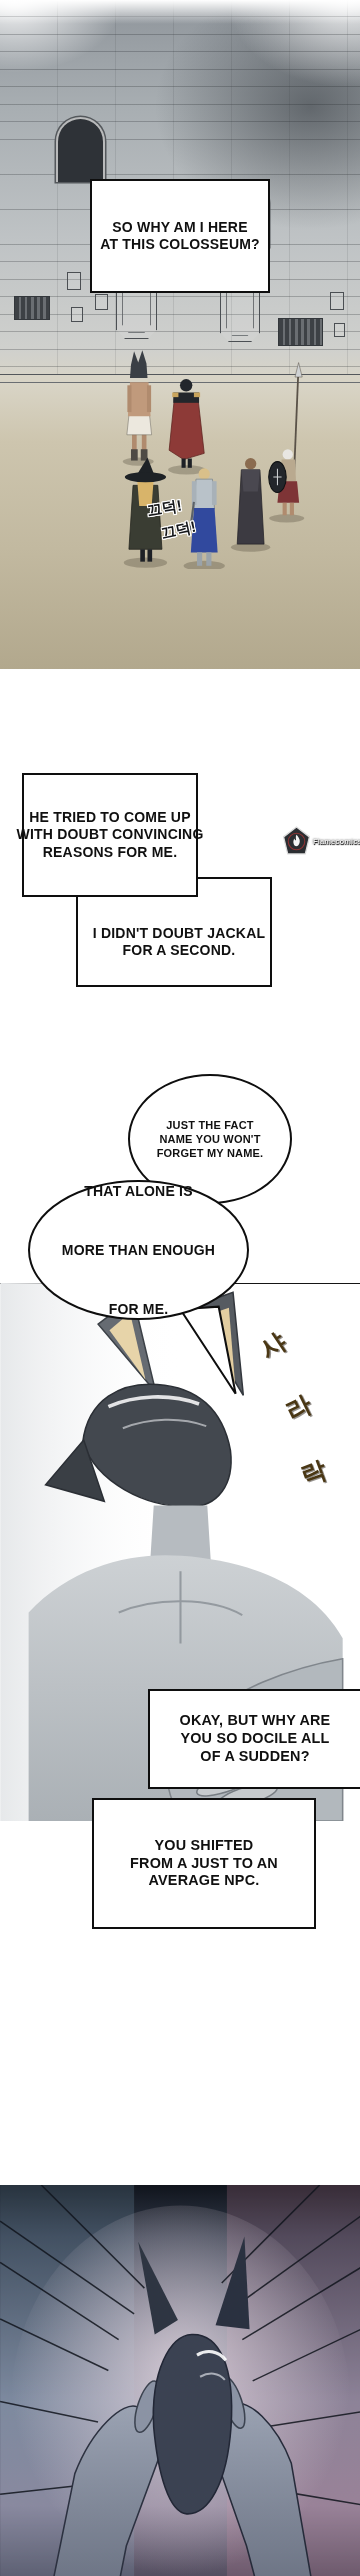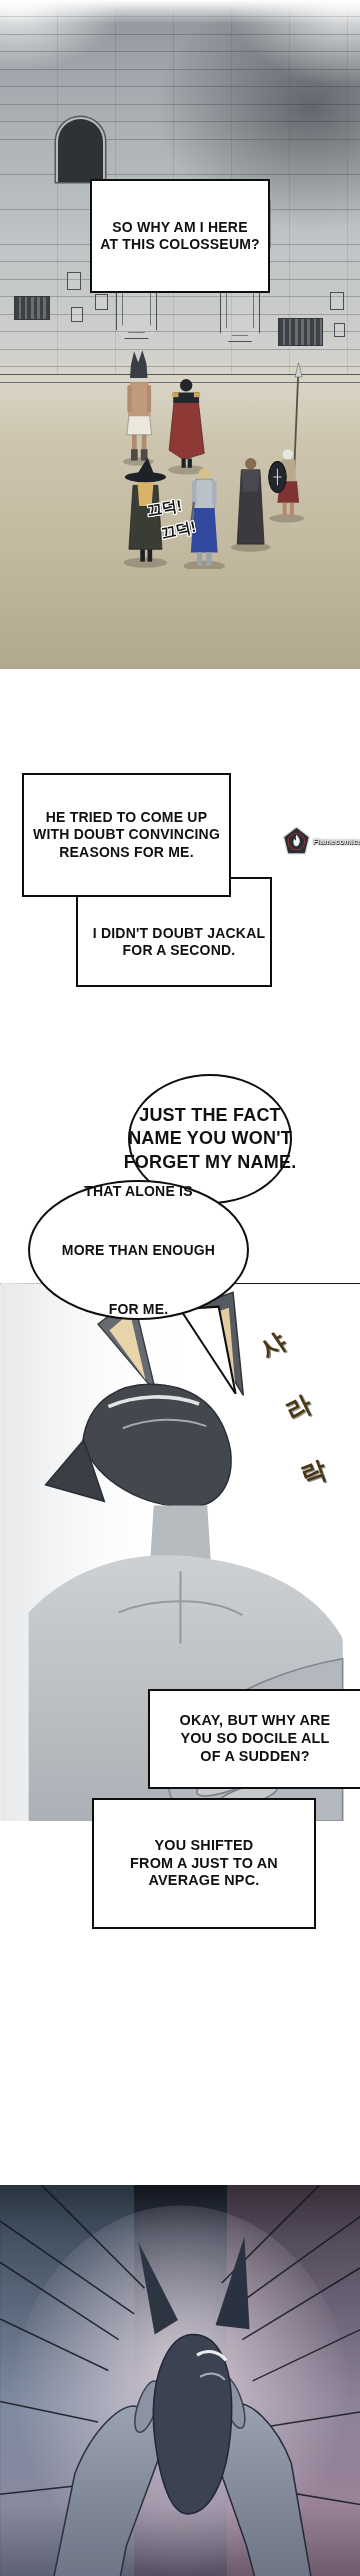--- a/index.html
+++ b/index.html
@@ -63,27 +63,27 @@
   
   #panel-dark{left:0;top:2185px;width:361px;height:517px;background:#20242e;}
 
   
   #watermark{position:absolute;left:282px;top:826px;z-index:8;display:flex;align-items:center;}
   #wm-text{color:#f2f2f2;font-size:7.7px;font-weight:700;margin-left:2.1px;
      text-shadow:0.5px 0.5px 1px #000,0 0 2.1px rgba(0,0,0,.8);}
 
   
   #cap-colosseum{left:90px;top:179px;width:180px;height:114px;font-size:14px;}
-  #cap-reasons{left:22px;top:773px;width:209px;height:124px;font-size:14px;z-index:6;}
+  #cap-reasons{left:22px;top:773px;width:176px;height:124px;font-size:14px;z-index:6;}
   #cap-doubt{left:76px;top:877px;width:196px;height:110px;font-size:14px;z-index:5;padding-top:20.6px;padding-left:10px;}
   #cap-docile{left:148px;top:1689px;width:214px;height:100px;font-size:14.4px;}
   #cap-shifted{left:92px;top:1798px;width:224px;height:131px;font-size:14.4px;}
 
   
-  #bub-fact{left:128px;top:1074px;width:164px;height:130px;font-size:18px;align-items:center;}
+  #bub-fact{left:128px;top:1074px;width:164px;height:130px;font-size:11px;align-items:center;}
   #bub-enough{left:28px;top:1180px;width:221px;height:140px;font-size:14px;justify-content:space-between;}
 </style>
 </head>
 <body>
 
 <div id="page">
 
   <div id="panel-arena" class="panel">
     <div id="wall-lines"></div>
     <div class="arch" style="left:56px;top:117px;width:45px;height:63px;"></div>

